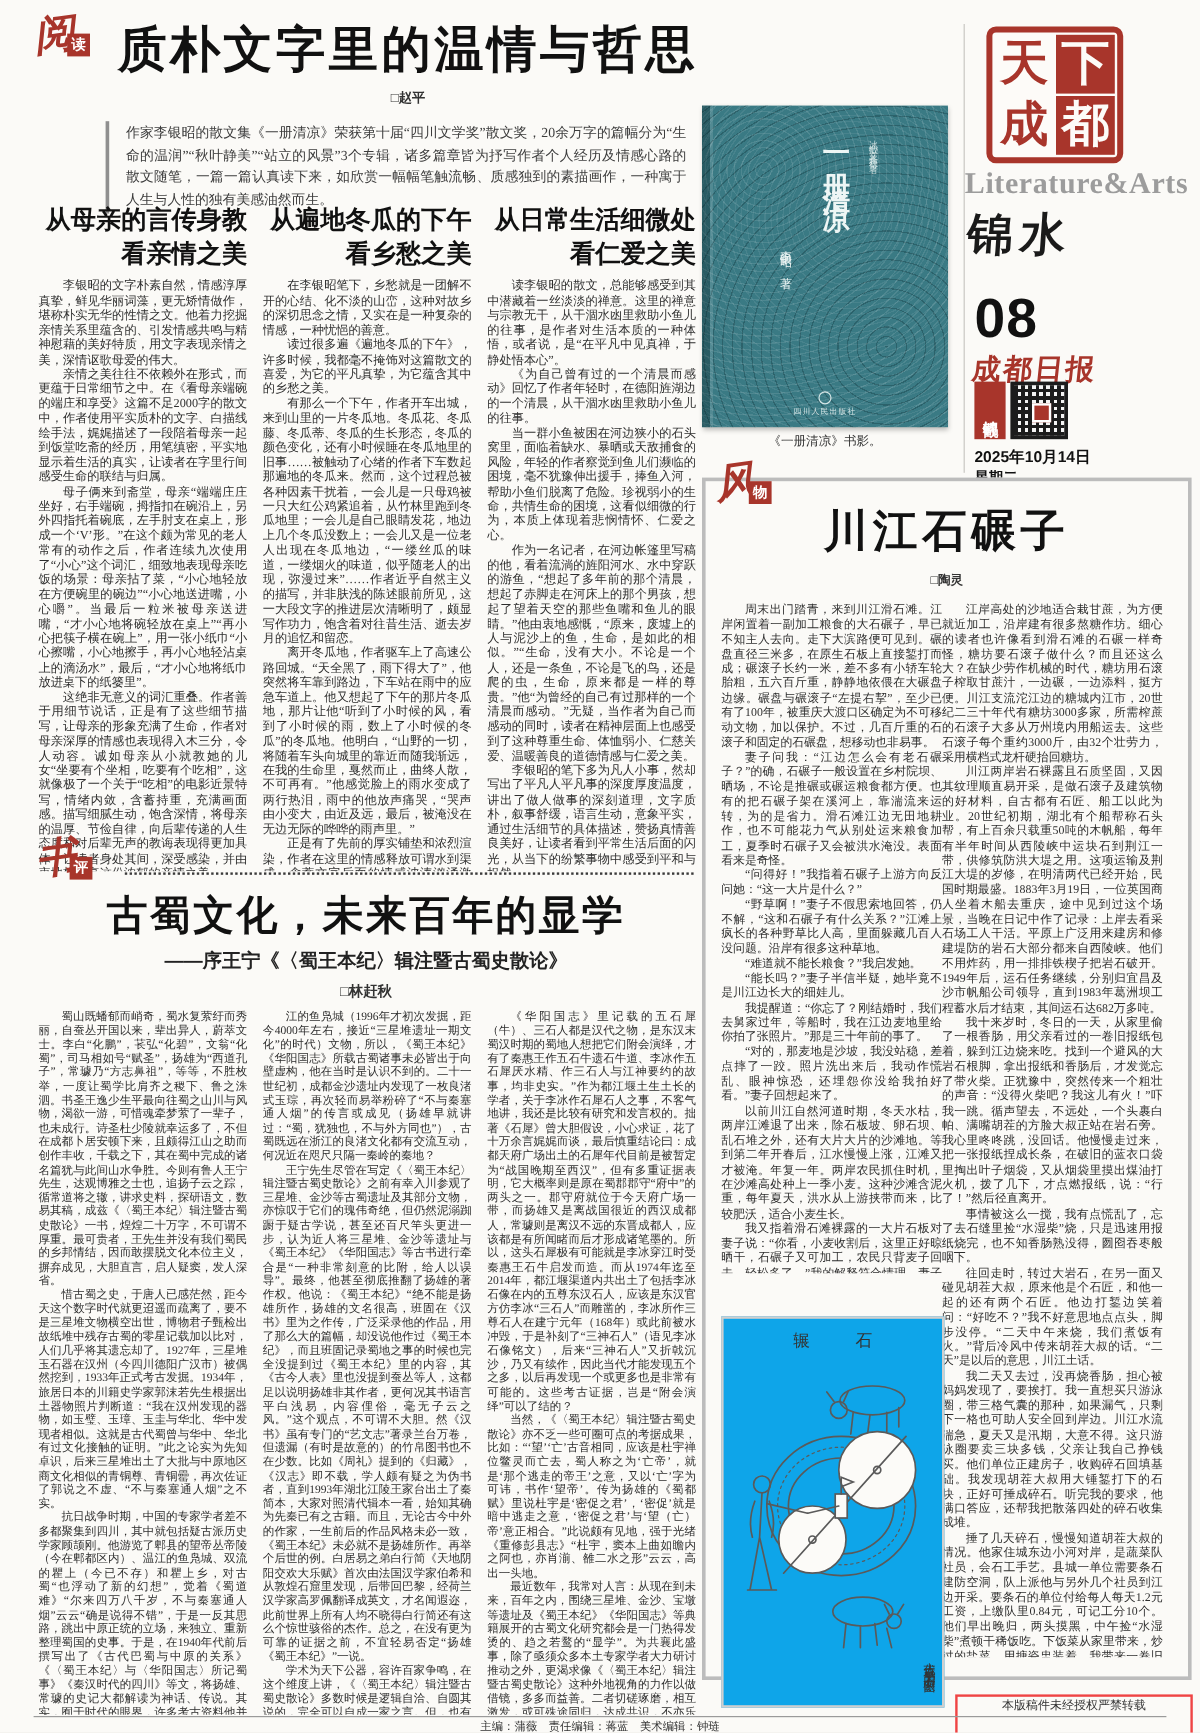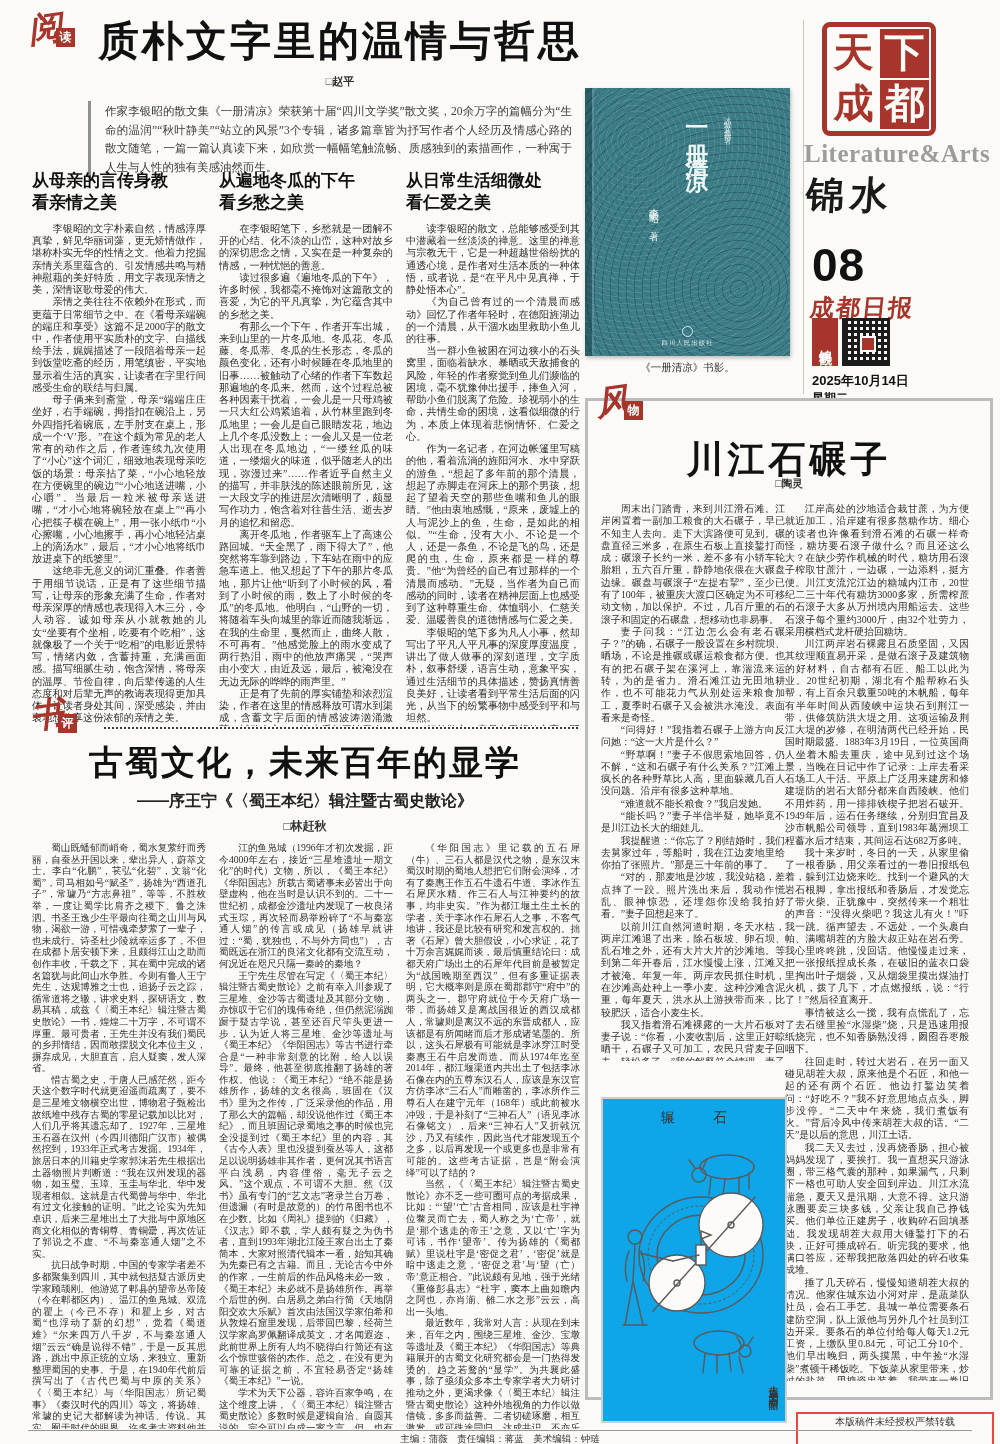--- a/index.html
+++ b/index.html
@@ -12,21 +12,21 @@
   .badge .big { position:absolute; left:0; top:-4px; font-family:"Liberation Serif", serif; font-style:italic; font-weight:900; font-size:34px; color:#a8352b; transform:rotate(-8deg); }
   .badge .box { position:absolute; left:28px; top:18px; width:19px; height:19px; background:#a8352b; color:#fff; font-size:12px; line-height:19px; text-align:center; font-weight:700; }
 
   
   .main-title { position:absolute; left:60px; top:14px; width:560px; text-align:center; font-size:41px; font-weight:900; letter-spacing:3px; color:#111; }
   .main-byline { position:absolute; left:60px; top:74px; width:560px; text-align:center; font-size:11px; color:#333; font-weight:700; }
   .intro { position:absolute; left:88px; top:101px; width:484px; border-left:3px solid #8f8f8f; padding:1px 0 1px 14px; font-family:"Liberation Serif", serif; font-size:11.5px; line-height:1.62; color:#3c3c3c; text-align:justify; }
   .cols { position:absolute; display:flex; overflow:hidden; }
   #reading-cols { left:32px; top:170px; width:548px; height:556px; gap:13px; }
   .rcol { flex:1; overflow:hidden; }
-  .colhead { text-align:left; font-size:17px; font-weight:900; line-height:1.32; color:#111; margin-bottom:8px; }
+  .colhead { text-align:right; font-size:21px; font-weight:900; line-height:1.32; color:#111; margin-bottom:8px; }
   .rcol .para, .fwcol .para, .revcol .para { font-family:"Liberation Serif", serif; text-align:justify; text-indent:2em; color:#2e2e2e; }
   .rcol .para { font-size:10.2px; line-height:1.2; }
   .dotted-rule { position:absolute; left:104px; top:727px; width:474px; border-top:2px dotted #3a3a3a; }
 
   
   .review-title { position:absolute; left:30px; top:740px; width:550px; text-align:center; font-size:34px; font-weight:900; letter-spacing:2px; color:#111; }
   .review-sub { position:absolute; left:30px; top:791px; width:550px; text-align:center; font-size:16px; font-weight:700; color:#222; }
   .review-byline { position:absolute; left:30px; top:818px; width:550px; text-align:center; font-size:12px; font-weight:700; color:#333; }
   #review-cols { left:32px; top:842px; width:548px; height:587px; gap:13px; }
   .revcol { flex:1; overflow:hidden; }
@@ -61,21 +61,21 @@
   .cover-title { position:absolute; left:47%; top:26px; writing-mode:vertical-rl; text-orientation:upright; color:#eef6f5; font-family:"Liberation Serif", serif; font-size:23px; letter-spacing:12px; font-weight:600; }
   .cover-strip { position:absolute; left:67%; top:22px; writing-mode:vertical-rl; text-orientation:upright; color:rgba(235,245,244,.75); font-size:7.5px; letter-spacing:3px; }
   .cover-author { position:absolute; left:30%; top:112px; writing-mode:vertical-rl; text-orientation:upright; color:#eef6f5; font-size:10px; letter-spacing:3px; }
   .cover-pub { position:absolute; left:0; bottom:8px; width:100%; text-align:center; color:rgba(240,248,247,.85); font-size:6.5px; letter-spacing:1px; }
   .cover-pub .logo { display:block; width:11px; height:11px; border:1px solid rgba(240,248,247,.85); border-radius:50%; margin:0 auto 2px; }
   .cover-caption { position:absolute; left:585px; top:361px; width:205px; text-align:center; font-family:"Liberation Serif", serif; font-size:10.5px; color:#333; }
 
   
   .fw-box { position:absolute; left:585px; top:398px; width:408px; height:1002px; border:3px solid #bcbcbc; background:#fbfaf7; }
   .fw-badge { position:absolute; left:8px; top:-18px; }
-  .fw-title { position:absolute; left:0; top:34px; width:100%; text-align:center; font-size:37px; font-weight:900; letter-spacing:4px; color:#111; }
+  .fw-title { position:absolute; left:0; top:17px; width:100%; text-align:center; font-size:37px; font-weight:900; letter-spacing:4px; color:#111; }
   .fw-byline { position:absolute; left:0; top:76px; width:100%; text-align:center; font-size:10.5px; font-weight:700; color:#333; }
   #fw-cols { left:13px; top:102px; width:382px; }
   .fwcol { width:184px; overflow:hidden; }
   .fwcol .para { font-size:9.9px; line-height:1.24; }
   #fw-col1 { height:558px; }
   #fw-col2 { height:878px; }
 
   .illus { position:absolute; left:13px; top:696px; width:186px; height:326px; border:2px solid #cfcfcf; background:#0ea5e9; }
   .illus-label { text-align:center; font-family:"Liberation Serif", serif; font-size:14px; letter-spacing:12px; color:#333; margin-top:10px; text-indent:12px; }
   .illus svg { display:block; margin:2px auto 0; }
@@ -124,21 +124,21 @@
           <p class="para">离开冬瓜地，作者驱车上了高速公路回城。“天全黑了，雨下得大了”，他突然将车靠到路边，下车站在雨中的应急车道上。他又想起了下午的那片冬瓜地，那片让他“听到了小时候的风，看到了小时候的雨，数上了小时候的冬瓜”的冬瓜地。他明白，“山野的一切，将随着车头向城里的靠近而随我渐远，在我的生命里，戛然而止，曲终人散，不可再有。”他感觉脸上的雨水变成了两行热泪，雨中的他放声痛哭，“哭声由小变大，由近及远，最后，被淹没在无边无际的哗哗的雨声里。”</p>
           <p class="para">正是有了先前的厚实铺垫和浓烈渲染，作者在这里的情感释放可谓水到渠成，含蓄文字后面的情感波涛汹涌激荡，撼动人心。一连串看似平淡无奇，甚至有些琐碎的叙述当中，竟然积聚着那么炽烈的情感：关于乡思，关于乡愁，关于过往岁月的惆怅和对当下现实的感慨……显然，这种带着淡淡惆怅却又充满温情的审美体验，个中美感不是来自故乡本身的完美，而是源于记忆深处对故乡的过滤与升华，作者把乡愁转化成了极具感染力的美学表达，融励心怀，令人难忘。</p>
         </div>
     </div>
     <div class="rcol">
       <div class="colhead">
         <div>从日常生活细微处</div>
         <div>看仁爱之美</div>
       </div>
       <div>
-          <p class="para">读李银昭的散文，总能够感受到其中潜藏着一丝淡淡的禅意。这里的禅意与宗教无干，它是一种超越世俗纷扰的通透心境，是作者对生活本质的一种体悟，或者说，是“在平凡中见真禅，于静处悟本心”。</p>
+          <p class="para">读李银昭的散文，总能够感受到其中潜藏着一丝淡淡的禅意。这里的禅意与宗教无干，从干涸水凼里救助小鱼儿的往事，是作者对生活本质的一种体悟，或者说，是“在平凡中见真禅，于静处悟本心”。</p>
           <p class="para">《为自己曾有过的一个清晨而感动》回忆了作者年轻时，在德阳旌湖边的一个清晨，从干涸水凼里救助小鱼儿的往事。</p>
           <p class="para">当一群小鱼被困在河边狭小的石头窝里，面临着缺水、暴晒或天敌捕食的风险，年轻的作者察觉到鱼儿们濒临的困境，毫不犹豫伸出援手，捧鱼入河，帮助小鱼们脱离了危险。珍视弱小的生命，共情生命的困境，这看似细微的行为，本质上体现着悲悯情怀、仁爱之心。</p>
           <p class="para">作为一名记者，在河边帐篷里写稿的他，看着流淌的旌阳河水、水中穿跃的游鱼，“想起了多年前的那个清晨，想起了赤脚走在河床上的那个男孩，想起了望着天空的那些鱼嘴和鱼儿的眼睛。”他由衷地感慨，“原来，废墟上的人与泥沙上的鱼，生命，是如此的相似。”“生命，没有大小。不论是一个人，还是一条鱼，不论是飞的鸟，还是爬的虫，生命，原来都是一样的尊贵。”他“为曾经的自己有过那样的一个清晨而感动。”无疑，当作者为自己而感动的同时，读者在精神层面上也感受到了这种尊重生命、体恤弱小、仁慈关爱、温暖善良的道德情感与仁爱之美。</p>
           <p class="para">李银昭的笔下多为凡人小事，然却写出了平凡人平凡事的深度厚度温度，讲出了做人做事的深刻道理，文字质朴，叙事舒缓，语言生动，意象平实，通过生活细节的具体描述，赞扬真情善良美好，让读者看到平常生活后面的闪光，从当下的纷繁事物中感受到平和与坦然。</p>
           <p class="para">好的散文一定是有思想的文字，即所谓“文以载道”，而这个“道”应该“随风潜入夜”，是需要“润物细无声”，从这个意义上讲，《一册清凉》就像深藏在山林幽谷中的一泓沁清泉，幽深静谧，沁人心脾，涤荡人心……</p>
         </div>
     </div>
   </div>
 
   <div class="dotted-rule"></div>

